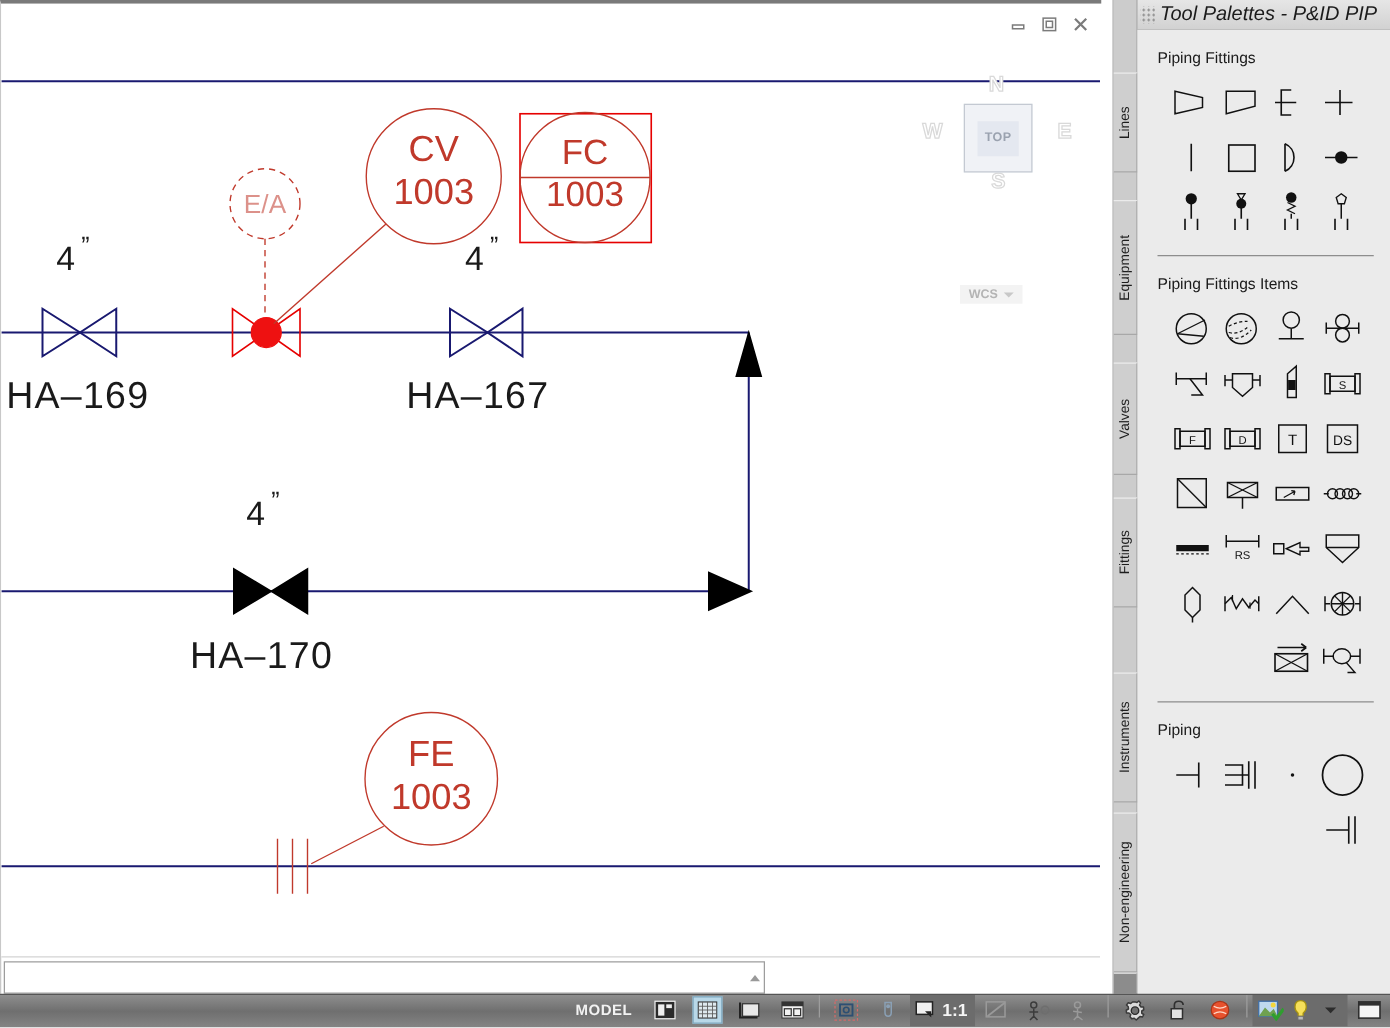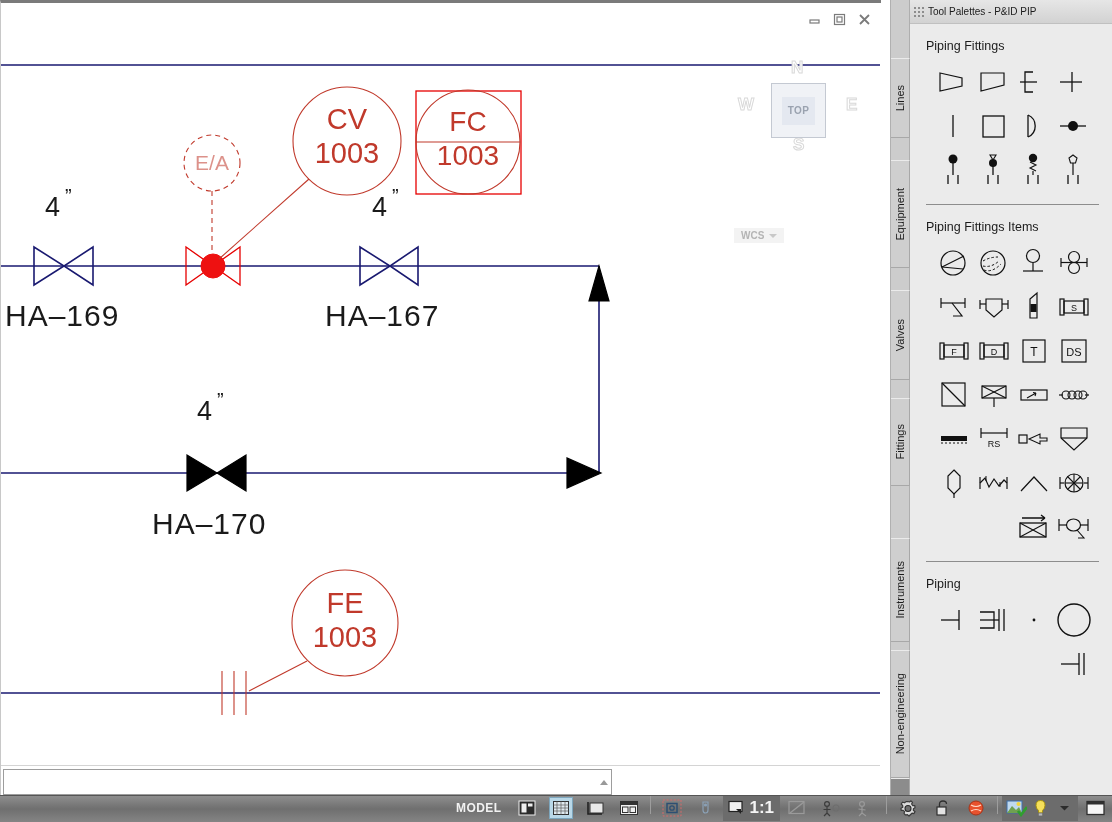--- a/index.html
+++ b/index.html
@@ -81,21 +81,21 @@
   }
   .vc-face-inner {
     width: 33px; height: 28px;
     background: #e4e8f0;
     display: flex; align-items: center; justify-content: center;
     font-size: 10px; font-weight: bold; color: #9aa2af;
     letter-spacing: 0.3px;
   }
   #wcs-box {
     position: absolute;
-    left: 733px; top: 197px;
+    left: 767px; top: 197px;
     padding: 2px 7px;
     background: #f3f3f3;
     font-size: 10px; color: #b4b4b4; font-weight: bold;
     display: flex; align-items: center; gap: 5px;
     cursor: pointer;
   }
   #wcs-box .caret {
     width: 0; height: 0;
     border-left: 4px solid transparent;
     border-right: 4px solid transparent;
@@ -158,21 +158,21 @@
   }
   .sb-icon.active { background: #b9d8e8; border: 1px solid #7da6bd; }
   .sb-sep {
     width: 1px; height: 18px; background: #9d9d9d; margin: 0 4px;
   }
   .sb-group {
     display: flex; align-items: center;
     background: #6c6c6c;
     height: 25px; padding: 0 2px;
   }
-  .sb-scale { color: #f5f5f5; font-size: 17px; font-weight: bold; padding-right: 4px;}
+  .sb-scale { color: #f5f5f5; font-size: 14px; font-weight: bold; padding-right: 4px;}
 
   
   #palette {
     position: absolute;
     left: 890px; top: 0;
     width: 222px; height: 795px;
     background: #ebebeb;
     border-left: 1px solid #b0b0b0;
   }
   #palette-title {
@@ -183,21 +183,21 @@
     border-bottom: 1px solid #c0c0c0;
   }
   #palette-grip {
     width: 12px; height: 14px;
     margin-left: 3px; margin-right: 4px;
     background-image: radial-gradient(#8d8d8d 38%, transparent 40%);
     background-size: 4px 4px;
     background-position: 1px 1px;
   }
   #palette-title span.ttl {
-    font-size: 10px; color: #1b1b1b;
+    font-size: 16px; color: #1b1b1b; font-style: italic;
   }
   #palette-tabs {
     position: absolute;
     left: 0; top: 0; width: 19px; height: 795px;
     background: #cccccc;
     border-right: 1px solid #aeaeae;
   }
   .ptab {
     position: absolute; left: 0; width: 19px;
     background: #cfcfcf;

